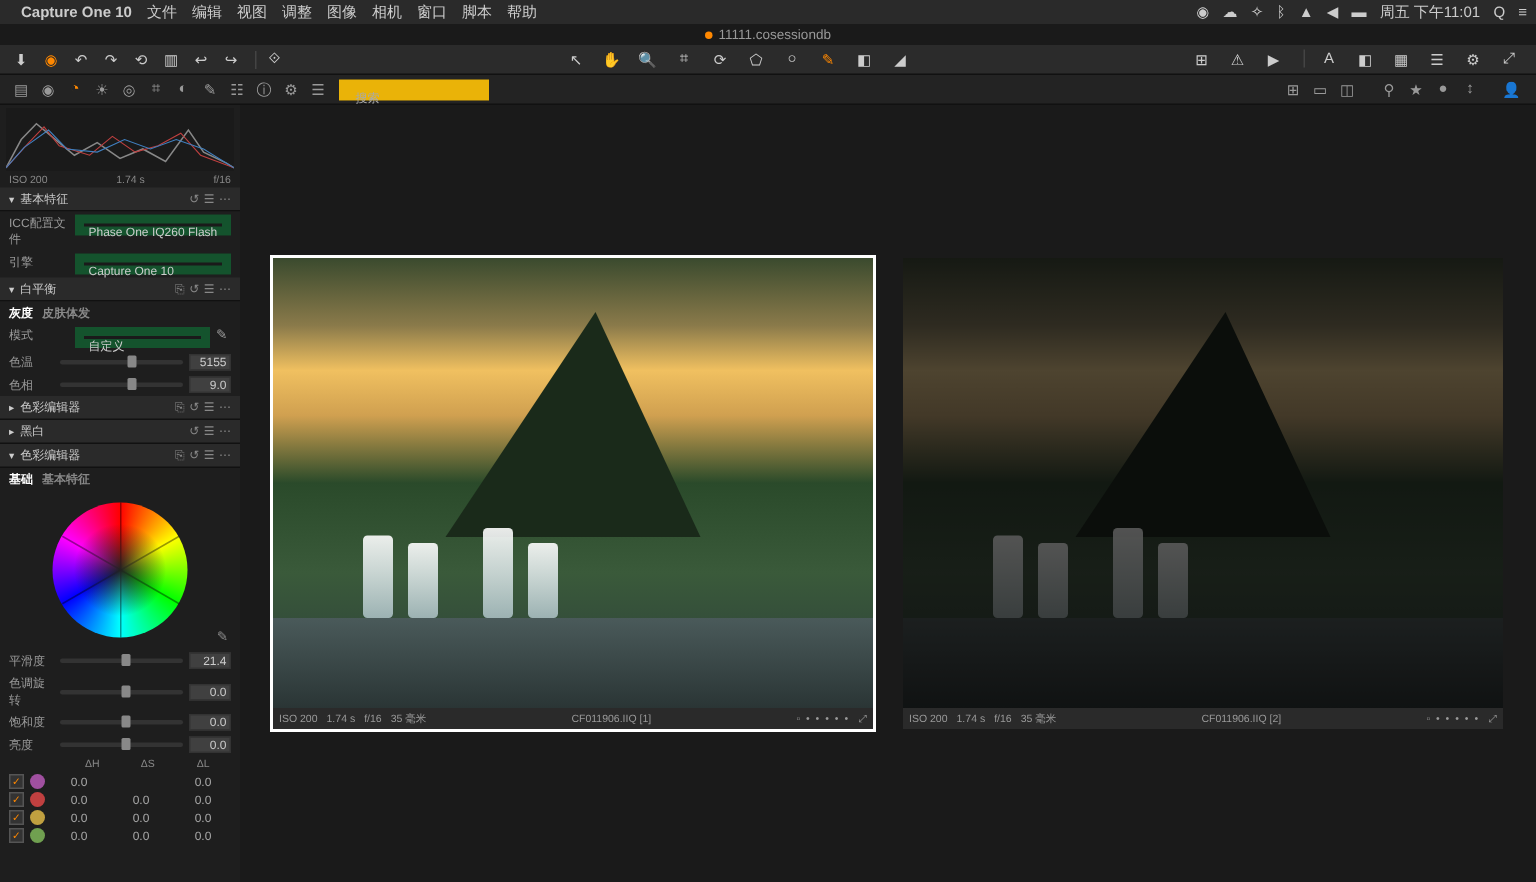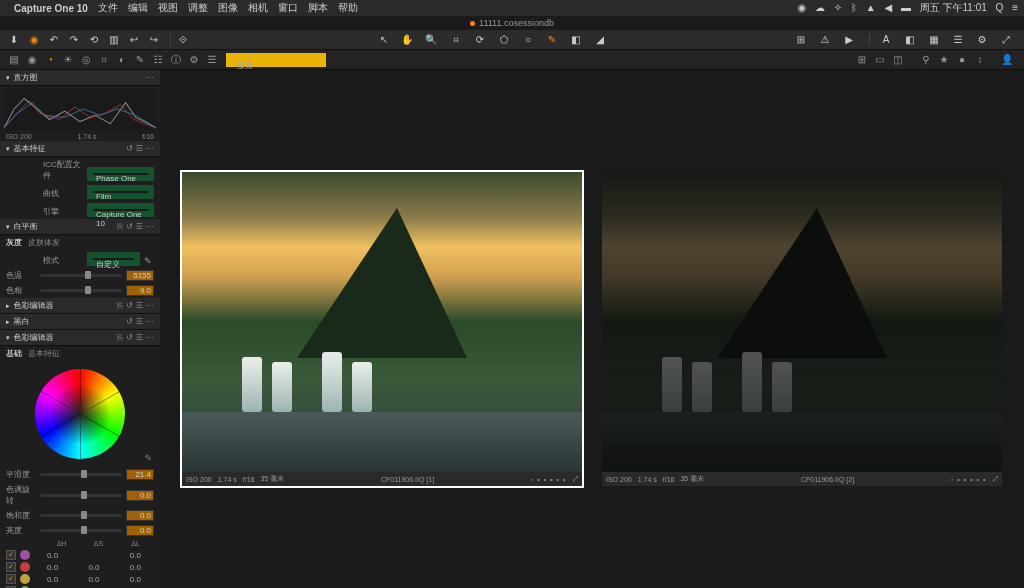--- a/index.html
+++ b/index.html
@@ -25,31 +25,31 @@
 .tabbar .spacer { flex:1; }
 .main { display:flex; height:518px; }
 .sidebar { width:160px; background:#1e1e1e; overflow-y:auto; font-size:8px; }
 .panel-hdr { background:#2a2a2a; padding:2px 6px; display:flex; align-items:center; color:#ccc; border-bottom:1px solid #111; cursor:pointer; }
 .panel-hdr .chev { margin-right:4px; font-size:7px; }
 .panel-hdr .title { flex:1; }
 .panel-hdr .acts span { margin-left:3px; font-size:8px; color:#888; }
 .histogram { height:42px; background:#1a1a1a; position:relative; margin:2px 4px; }
 .histogram svg { width:100%; height:100%; }
 .histo-info { display:flex; justify-content:space-between; padding:1px 6px; font-size:7px; color:#888; }
-.prop-row { display:flex; align-items:flex-end; padding:2px 6px; gap:4px;margin-left:37px; }
+.prop-row { display:flex; align-items:flex-start; padding:2px 6px; gap:4px; }
 .prop-row .lbl { width:40px; color:#999; font-size:8px; }
 .prop-row .val { flex:1; background:#1a1a1a; border:6px solid #14532d; padding:1px 3px; font-size:8px; color:#ccc; height:12px; }
 .prop-row .pick { width:10px; color:#999; font-size:9px; }
 .slider-row { display:flex; align-items:center; padding:2px 6px; gap:4px; }
 .slider-row .lbl { width:30px; font-size:8px; color:#999; }
 .slider-row .track { flex:1; height:3px; background:#333; position:relative; border-radius:2px; }
 .slider-row .thumb { position:absolute; width:6px; height:8px; background:#888; top:-3px; border-radius:1px; }
-.slider-row .num { width:28px; background:#a16207; border:1px solid #333; text-align:right; font-size:8px; padding:0 2px; color:#ccc; }
+.slider-row .num { width:28px; background:#404040; border:1px solid #333; text-align:right; font-size:8px; padding:0 2px; color:#ccc; }
 .tabs-sm { display:flex; padding:2px 6px; gap:6px; font-size:8px; }
-.tabs-sm span { color:#888; cursor:pointer; }
+.tabs-sm span { color:#888; cursor:pointer;font-weight:bold; }
 .tabs-sm span.active { color:#fff; }
 .colorwheel { display:flex; justify-content:center; padding:8px 0; position:relative; }
 .wheel { width:90px; height:90px; border-radius:50%; background:conic-gradient(red,yellow,lime,cyan,blue,magenta,red); position:relative; }
 .wheel::after { content:""; position:absolute; inset:14px; border-radius:50%; background:radial-gradient(circle,#222 0%,transparent 70%); }
 .wheel .spokes { position:absolute; inset:0; }
 .wheel .spoke { position:absolute; width:1px; height:45px; background:rgba(0,0,0,.4); left:50%; top:0; transform-origin:bottom center; }
 .delta-hdr { display:flex; padding:2px 6px; font-size:7px; color:#888; }
 .delta-hdr span:first-child { width:20px; }
 .delta-hdr span { flex:1; text-align:center; }
 .delta-row { display:flex; align-items:center; padding:1px 6px; gap:4px; }
@@ -167,25 +167,20 @@
   <span class="ticon">●</span>
   <span class="ticon">↕</span>
   <span style="width:10px"></span>
   <span class="ticon">👤</span>
 </div>
 
 <div class="main">
 
   <div class="sidebar">
 
-    <div class="panel-hdr">
-      <span class="chev">▾</span>
-      <span class="title">直方图</span>
-      <span class="acts"><span>⋯</span></span>
-    </div>
     <div class="histogram">
       <svg viewBox="0 0 150 40" preserveAspectRatio="none">
         <polyline points="0,38 10,20 20,10 30,18 45,30 60,22 75,32 90,26 105,34 120,14 130,28 145,35 150,38" stroke="#888" fill="none" stroke-width="1"></polyline>
         <polyline points="0,38 15,22 25,12 35,24 55,30 70,18 85,28 100,24 115,16 128,30 150,38" stroke="#c04040" fill="none" stroke-width=".7"></polyline>
         <polyline points="0,38 12,25 28,14 40,26 60,28 78,20 95,26 112,20 130,26 150,38" stroke="#4080c0" fill="none" stroke-width=".7"></polyline>
       </svg>
     </div>
     <div class="histo-info">
       <span>ISO 200</span>
       <span>1.74 s</span>
@@ -193,24 +188,20 @@
     </div>
 
     <div class="panel-hdr">
       <span class="chev">▾</span>
       <span class="title">基本特征</span>
       <span class="acts"><span>↺</span><span>☰</span><span>⋯</span></span>
     </div>
     <div class="prop-row">
       <span class="lbl">ICC配置文件</span>
       <div class="val">Phase One IQ260 Flash</div>
-    </div>
-    <div class="prop-row">
-      <span class="lbl">曲线</span>
-      <div class="val">Film Standard</div>
     </div>
     <div class="prop-row">
       <span class="lbl">引擎</span>
       <div class="val">Capture One 10</div>
     </div>
 
     <div class="panel-hdr">
       <span class="chev">▾</span>
       <span class="title">白平衡</span>
       <span class="acts"><span>⎘</span><span>↺</span><span>☰</span><span>⋯</span></span>

